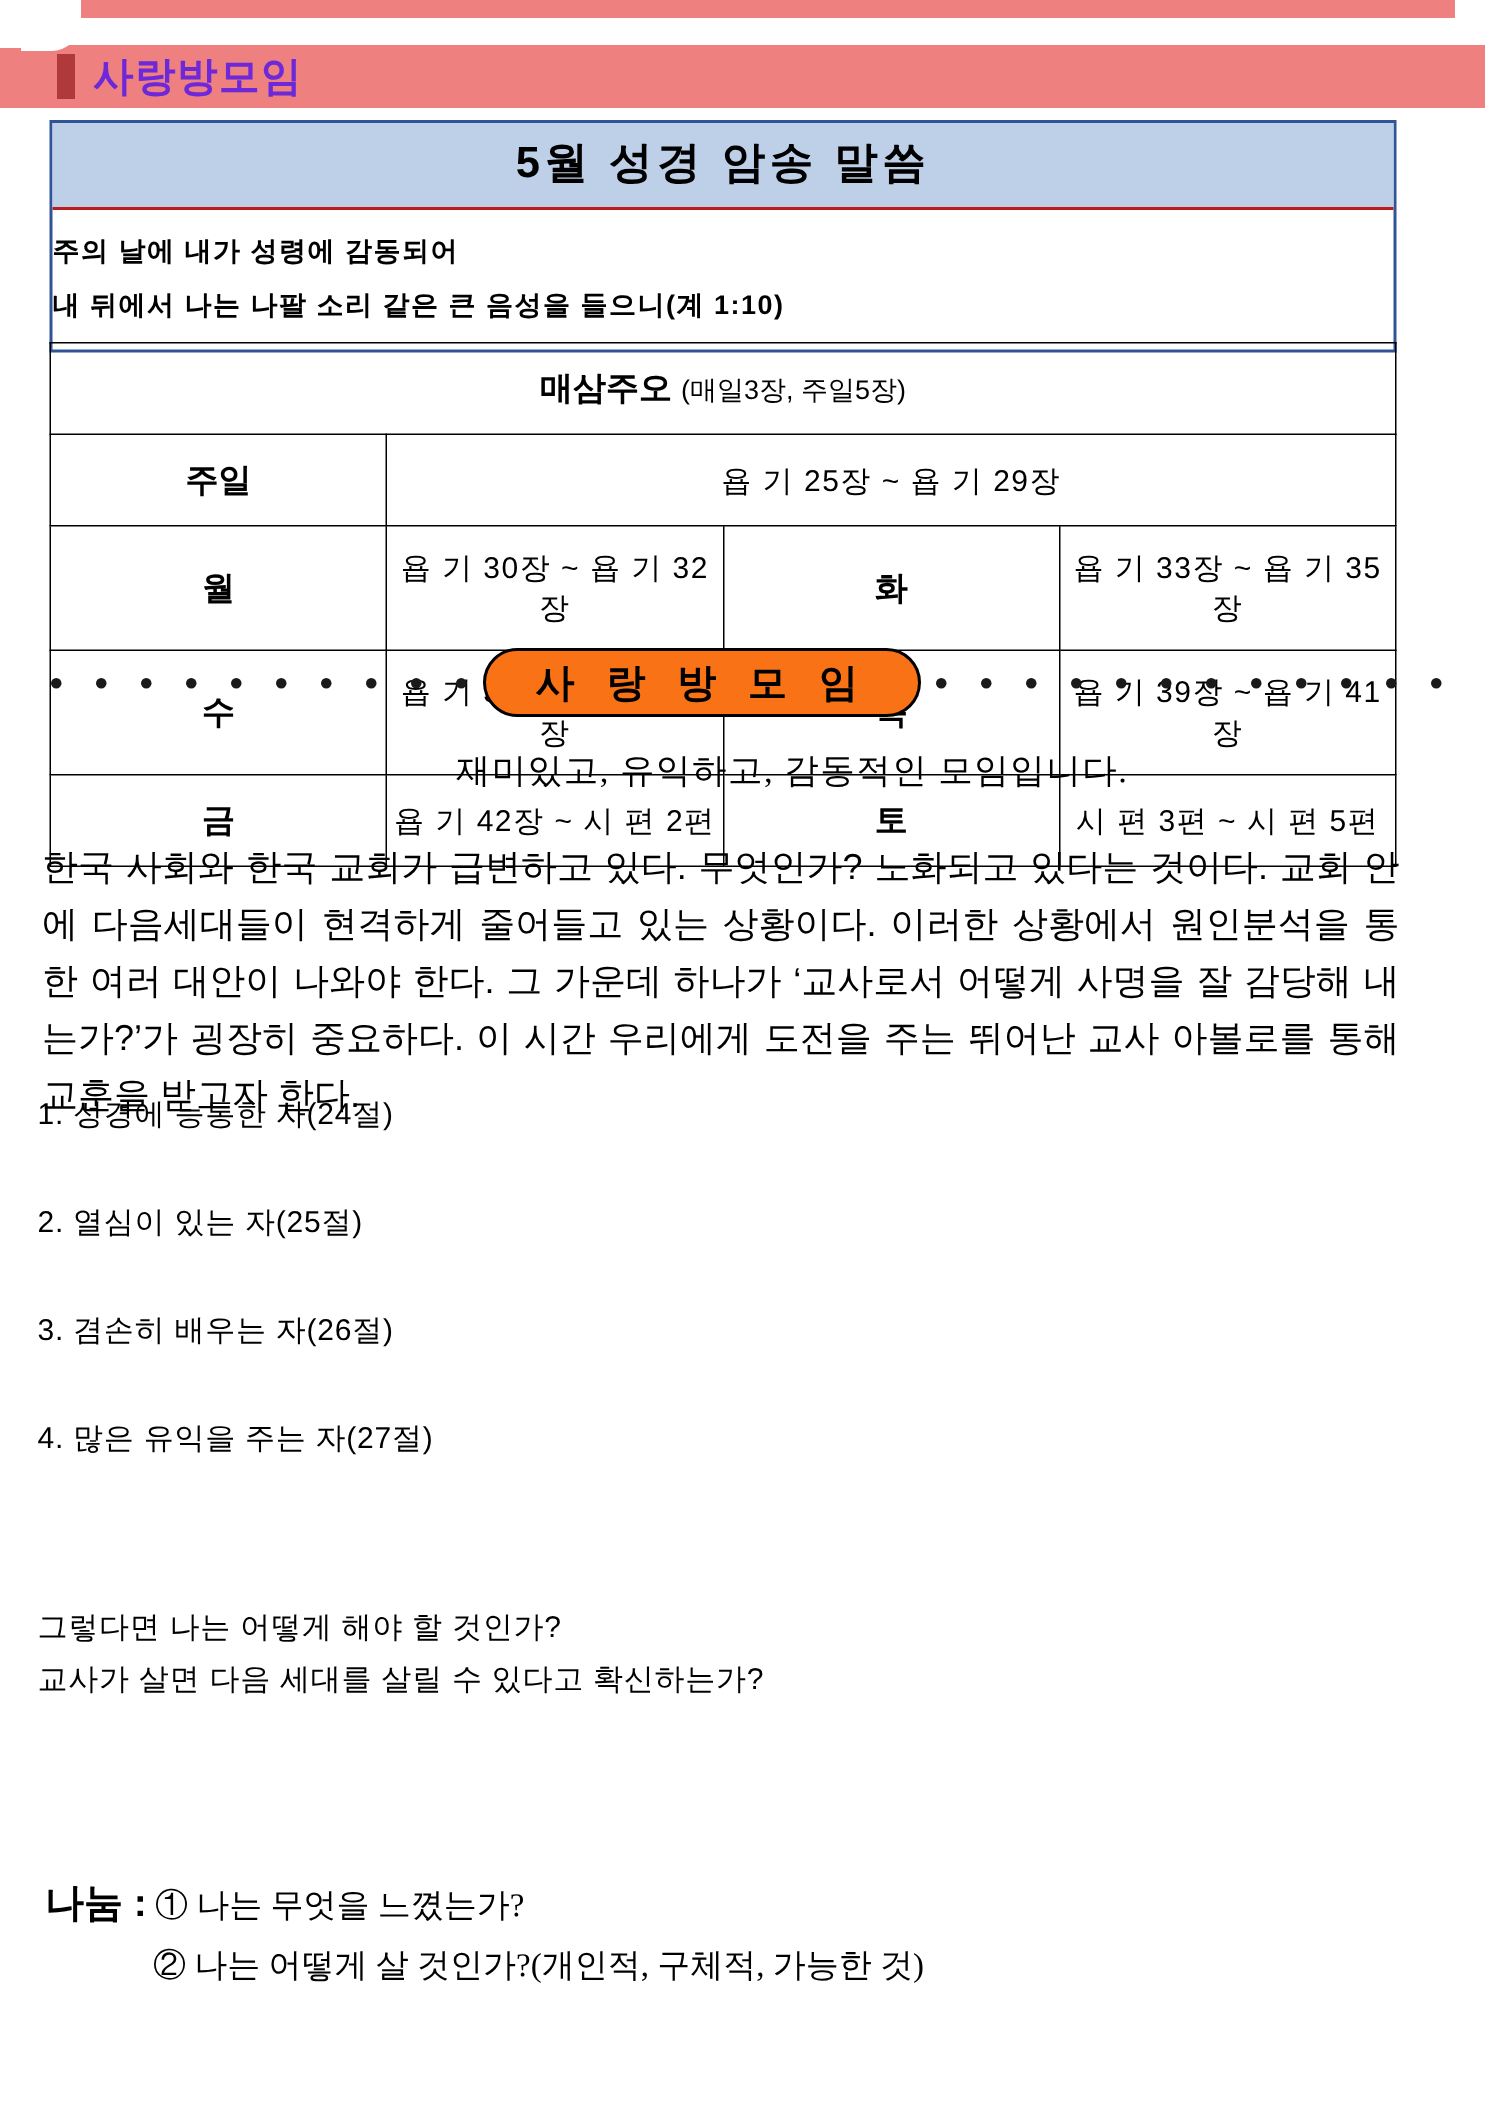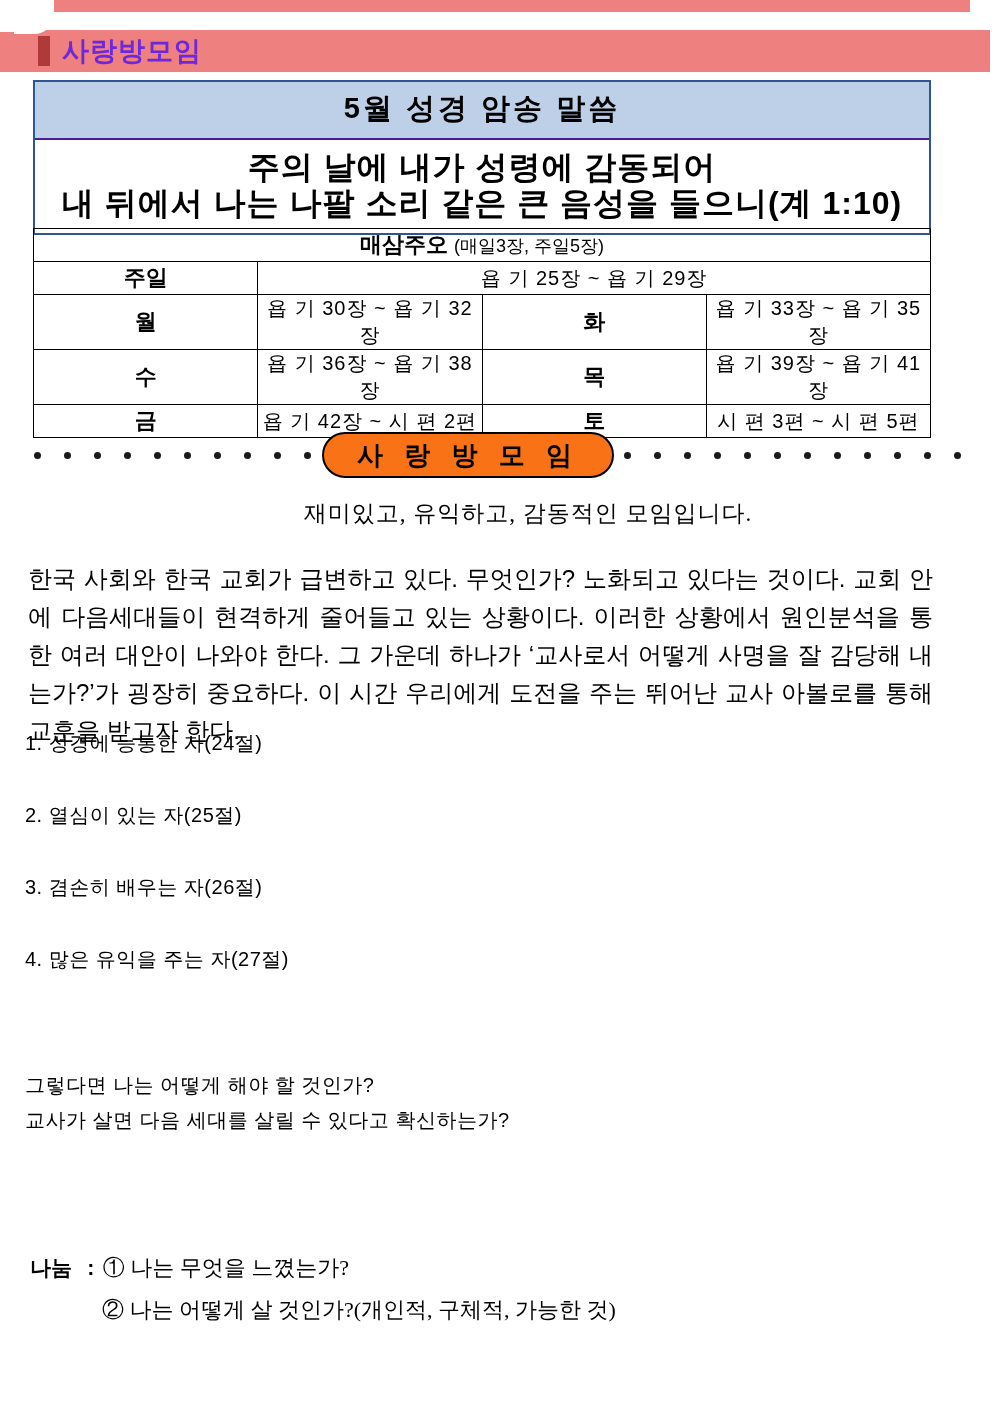--- a/index.html
+++ b/index.html
@@ -88,51 +88,50 @@
   .verse-box {
     position: absolute;
     top: 80px;
     left: 33px;
     width: 898px;
     border: 2px solid #2f5597;
     box-sizing: border-box;
   }
   .verse-title {
     background: #bdd0e8;
-    border-bottom: 2px solid #4c1d95;
+    border-bottom: 2px solid #b91c1c;
     text-align: center;
     font-size: 29px;
     font-weight: bold;
     padding: 7px 0 9px 0;
     letter-spacing: 3px;
   }
   .verse-body {
-    text-align: center;
-    font-size: 32px;
+    font-size: 18px;
     font-weight: bold;
     padding: 9px 0 12px 0;
     line-height: 36px;
     letter-spacing: 1px;
   }
 
   
   .plan-table {
     position: absolute;
     top: 228px;
     left: 33px;
     width: 898px;
     border-collapse: collapse;
     table-layout: fixed;
   }
   .plan-table td {
     border: 1px solid #000000;
     height: 32px;
     text-align: center;
     font-size: 20px;
-    padding: 0 0;
+    padding: 14px 0;
   }
   .plan-table td.head {
     font-size: 22px;
     font-weight: bold;
   }
   .plan-table td.head .sub {
     font-size: 18px;
     font-weight: normal;
   }
   .plan-table td.day {
@@ -240,22 +239,22 @@
     position: absolute;
     top: 1248px;
     left: 30px;
     width: 900px;
     font-family: "Liberation Serif", serif;
     font-size: 22px;
     line-height: 40px;
   }
   .sharing .label {
     font-weight: bold;
-    font-family: Liberation Mono, monospace;
-    font-size: 21px;
+    font-family: Liberation Sans, sans-serif;
+    font-size: 26px;
   }
   .sharing .line2 {
     padding-left: 72px;
   }
 </style>
 </head>
 <body>
 
 <div class="header-band">
   <div class="pink-top"></div>

